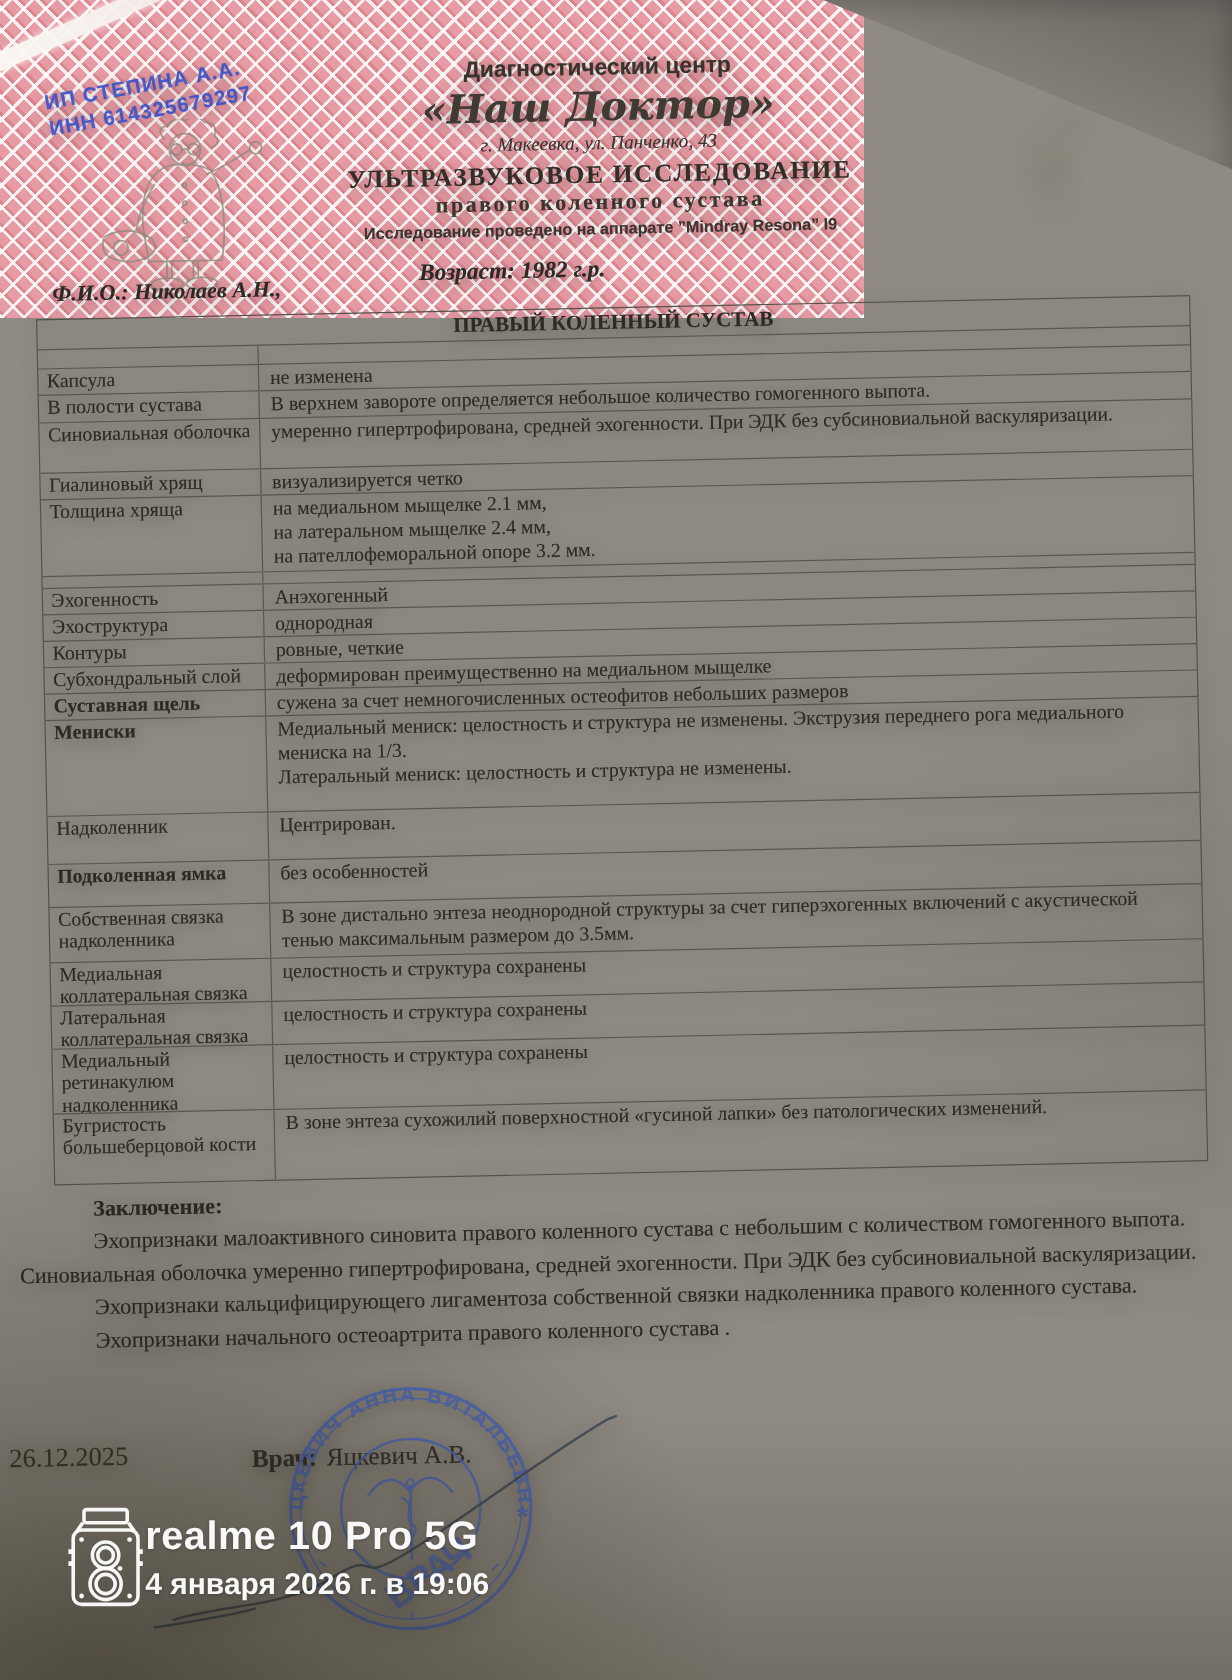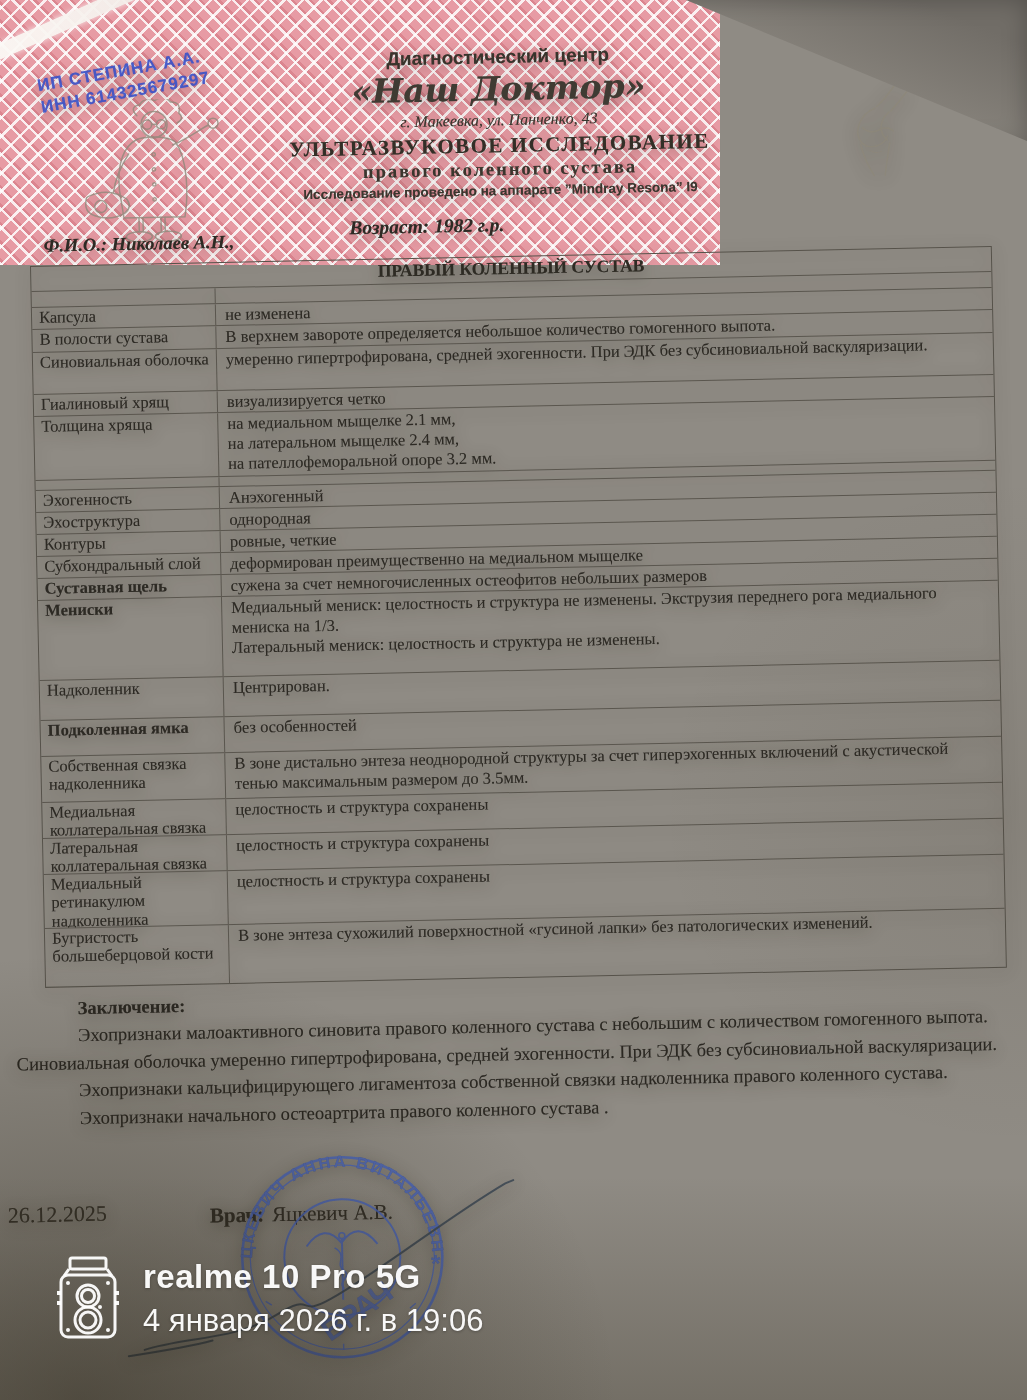--- a/index.html
+++ b/index.html
@@ -76,25 +76,25 @@
   .mascot{position:absolute;left:86px;top:92px;opacity:.8;}
   .knee{position:absolute;left:850px;top:80px;opacity:.75;}
 
   
   .shade{position:absolute;inset:0;pointer-events:none;z-index:50;background:
     radial-gradient(90% 55% at 8% 100%, rgba(30,24,10,.42), rgba(30,24,10,0) 58%),
     linear-gradient(to top, rgba(35,28,12,.25), rgba(35,28,12,0) 16%),
     radial-gradient(60% 40% at 100% 58%, rgba(55,48,35,.10), rgba(55,48,35,0) 60%);}
 
   
-  .wm{position:absolute;left:55px;top:1255px;z-index:60;display:flex;align-items:center;gap:22px;
+  .wm{position:absolute;left:55px;top:1255px;z-index:60;display:flex;align-items:center;gap:0;
     color:rgba(255,255,255,.96);font-family:"Liberation Sans",sans-serif;
     text-shadow:0 1px 3px rgba(0,0,0,.28);}
   .wm-device{font-size:33px;font-weight:bold;letter-spacing:.5px;}
-  .wm-time{font-size:31px;font-weight:400;margin-top:7px;}
+  .wm-time{font-size:25px;font-weight:700;margin-top:7px;}
 </style>
 </head>
 <body>
 
 <div class="scene">
 
   <div class="cloth">
     <div class="cloth-trim"></div>
   </div>
 

